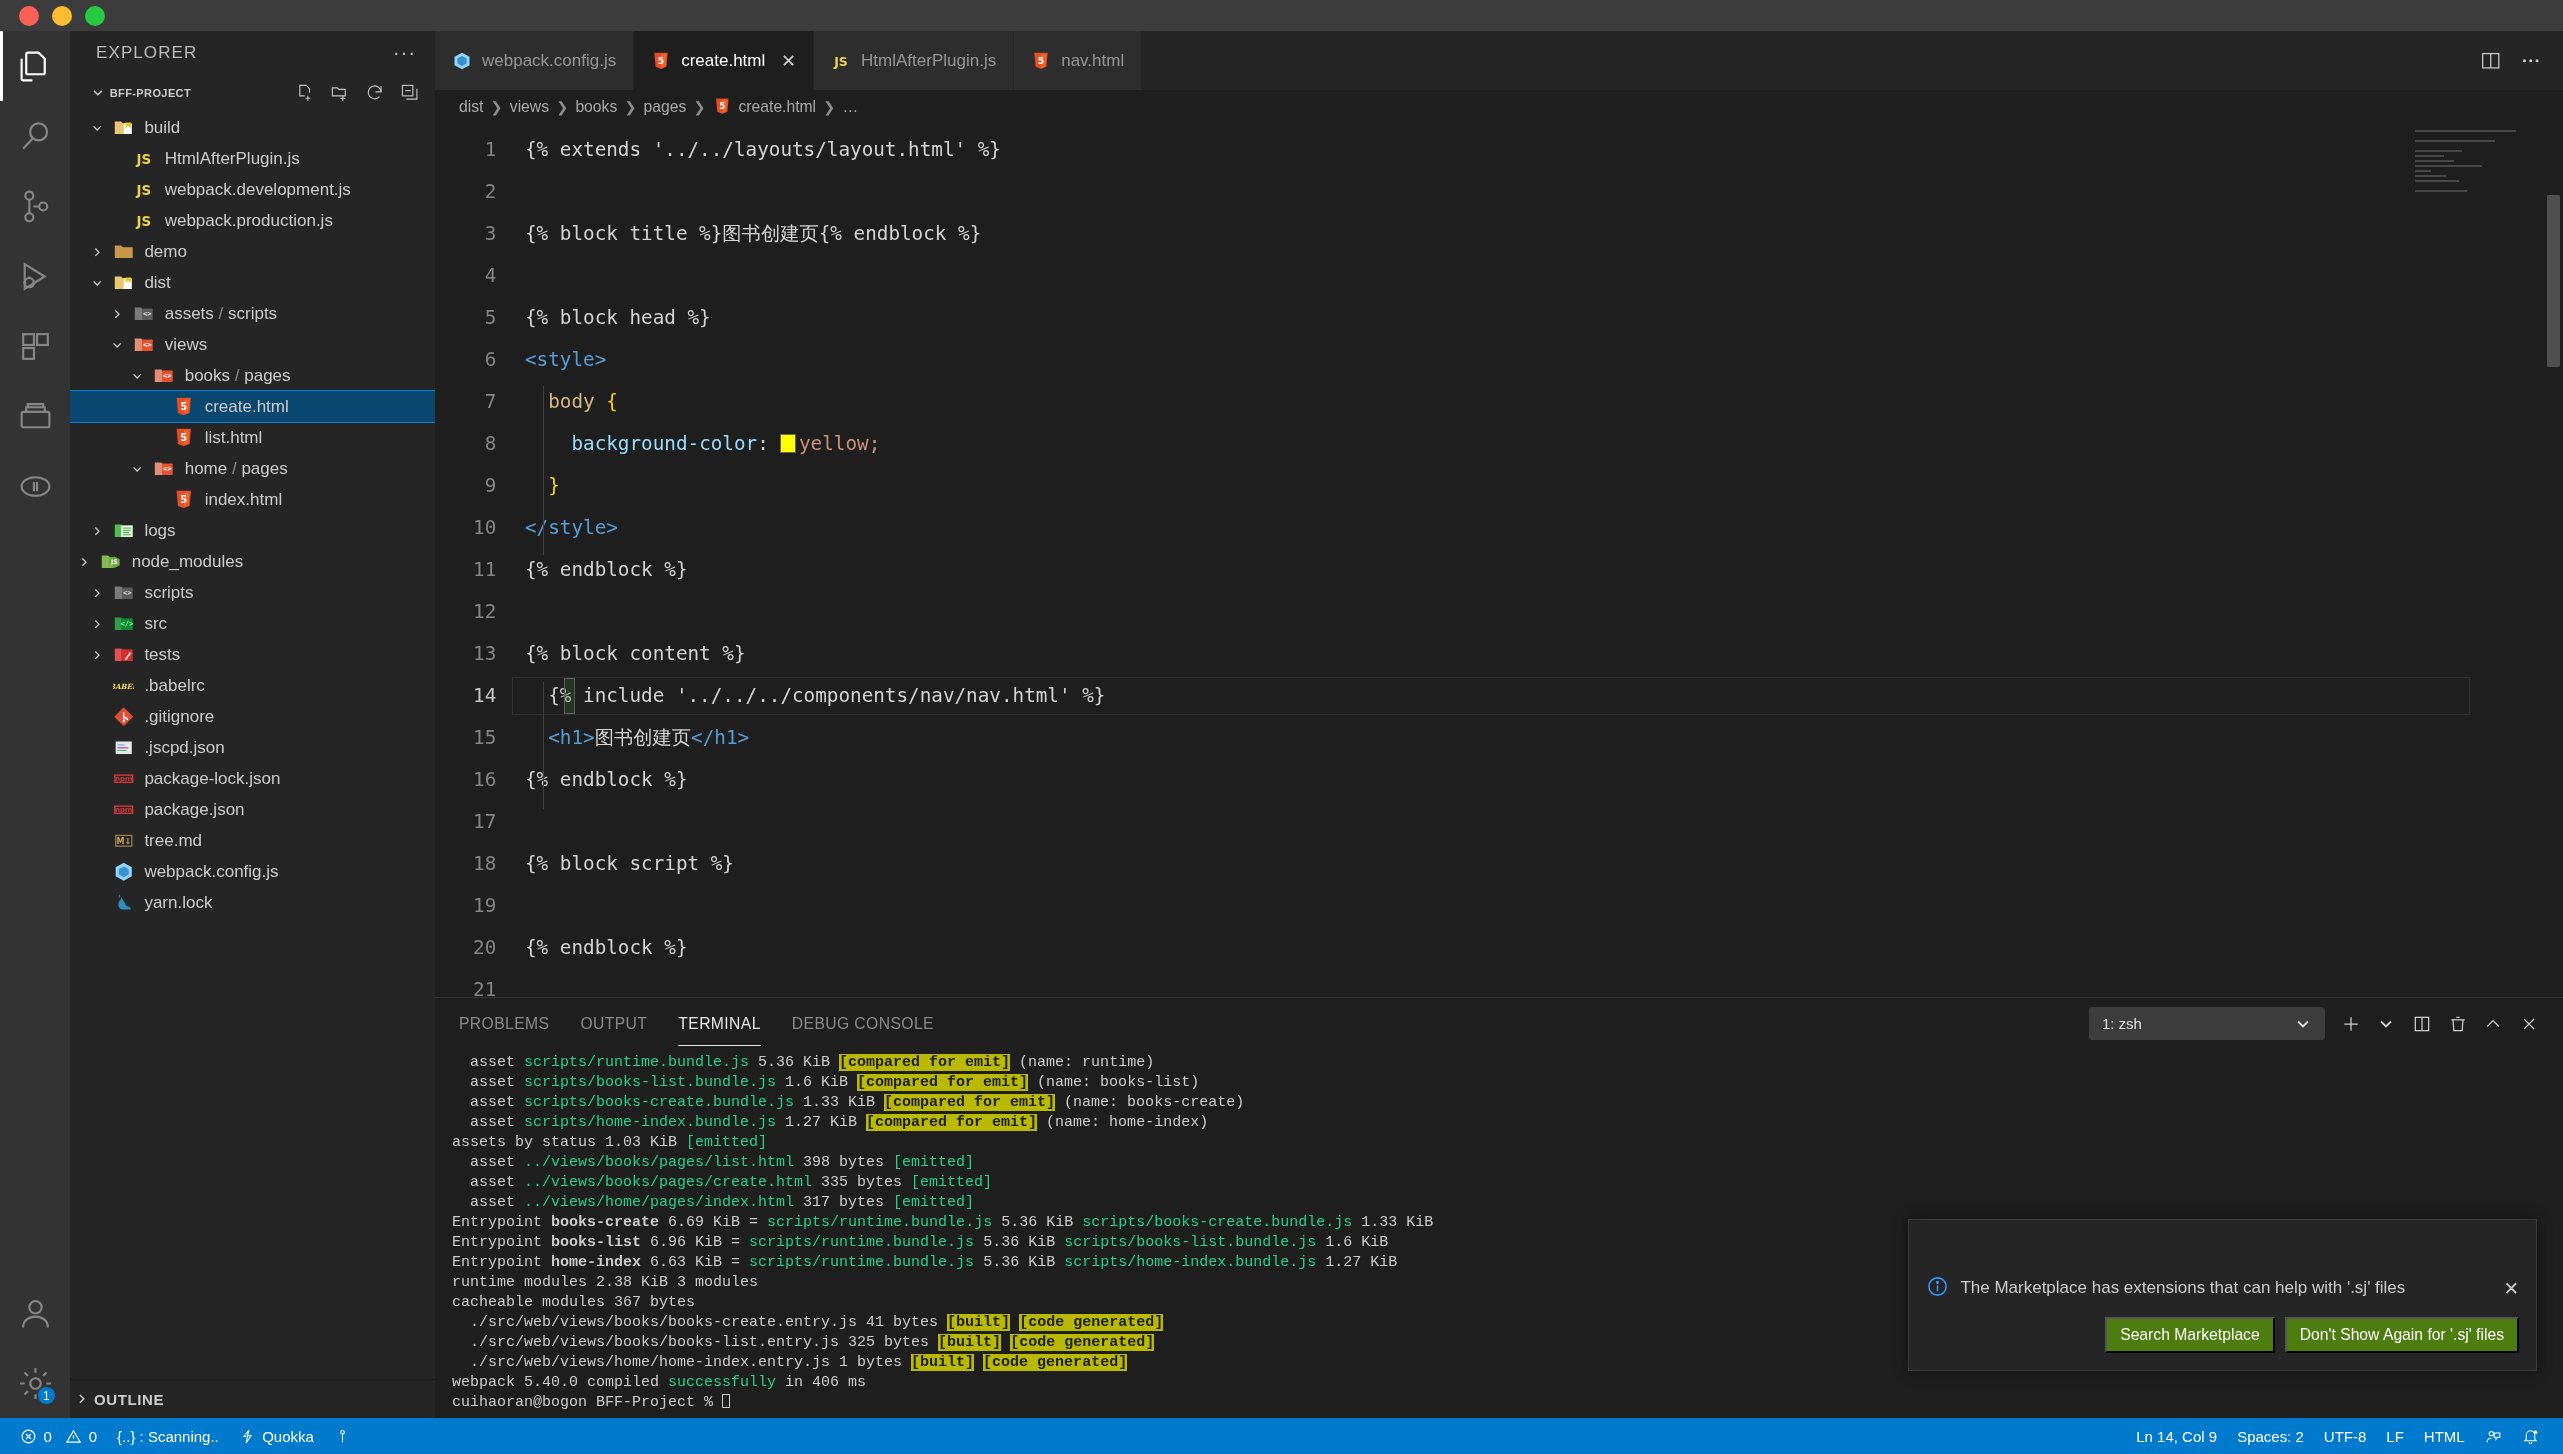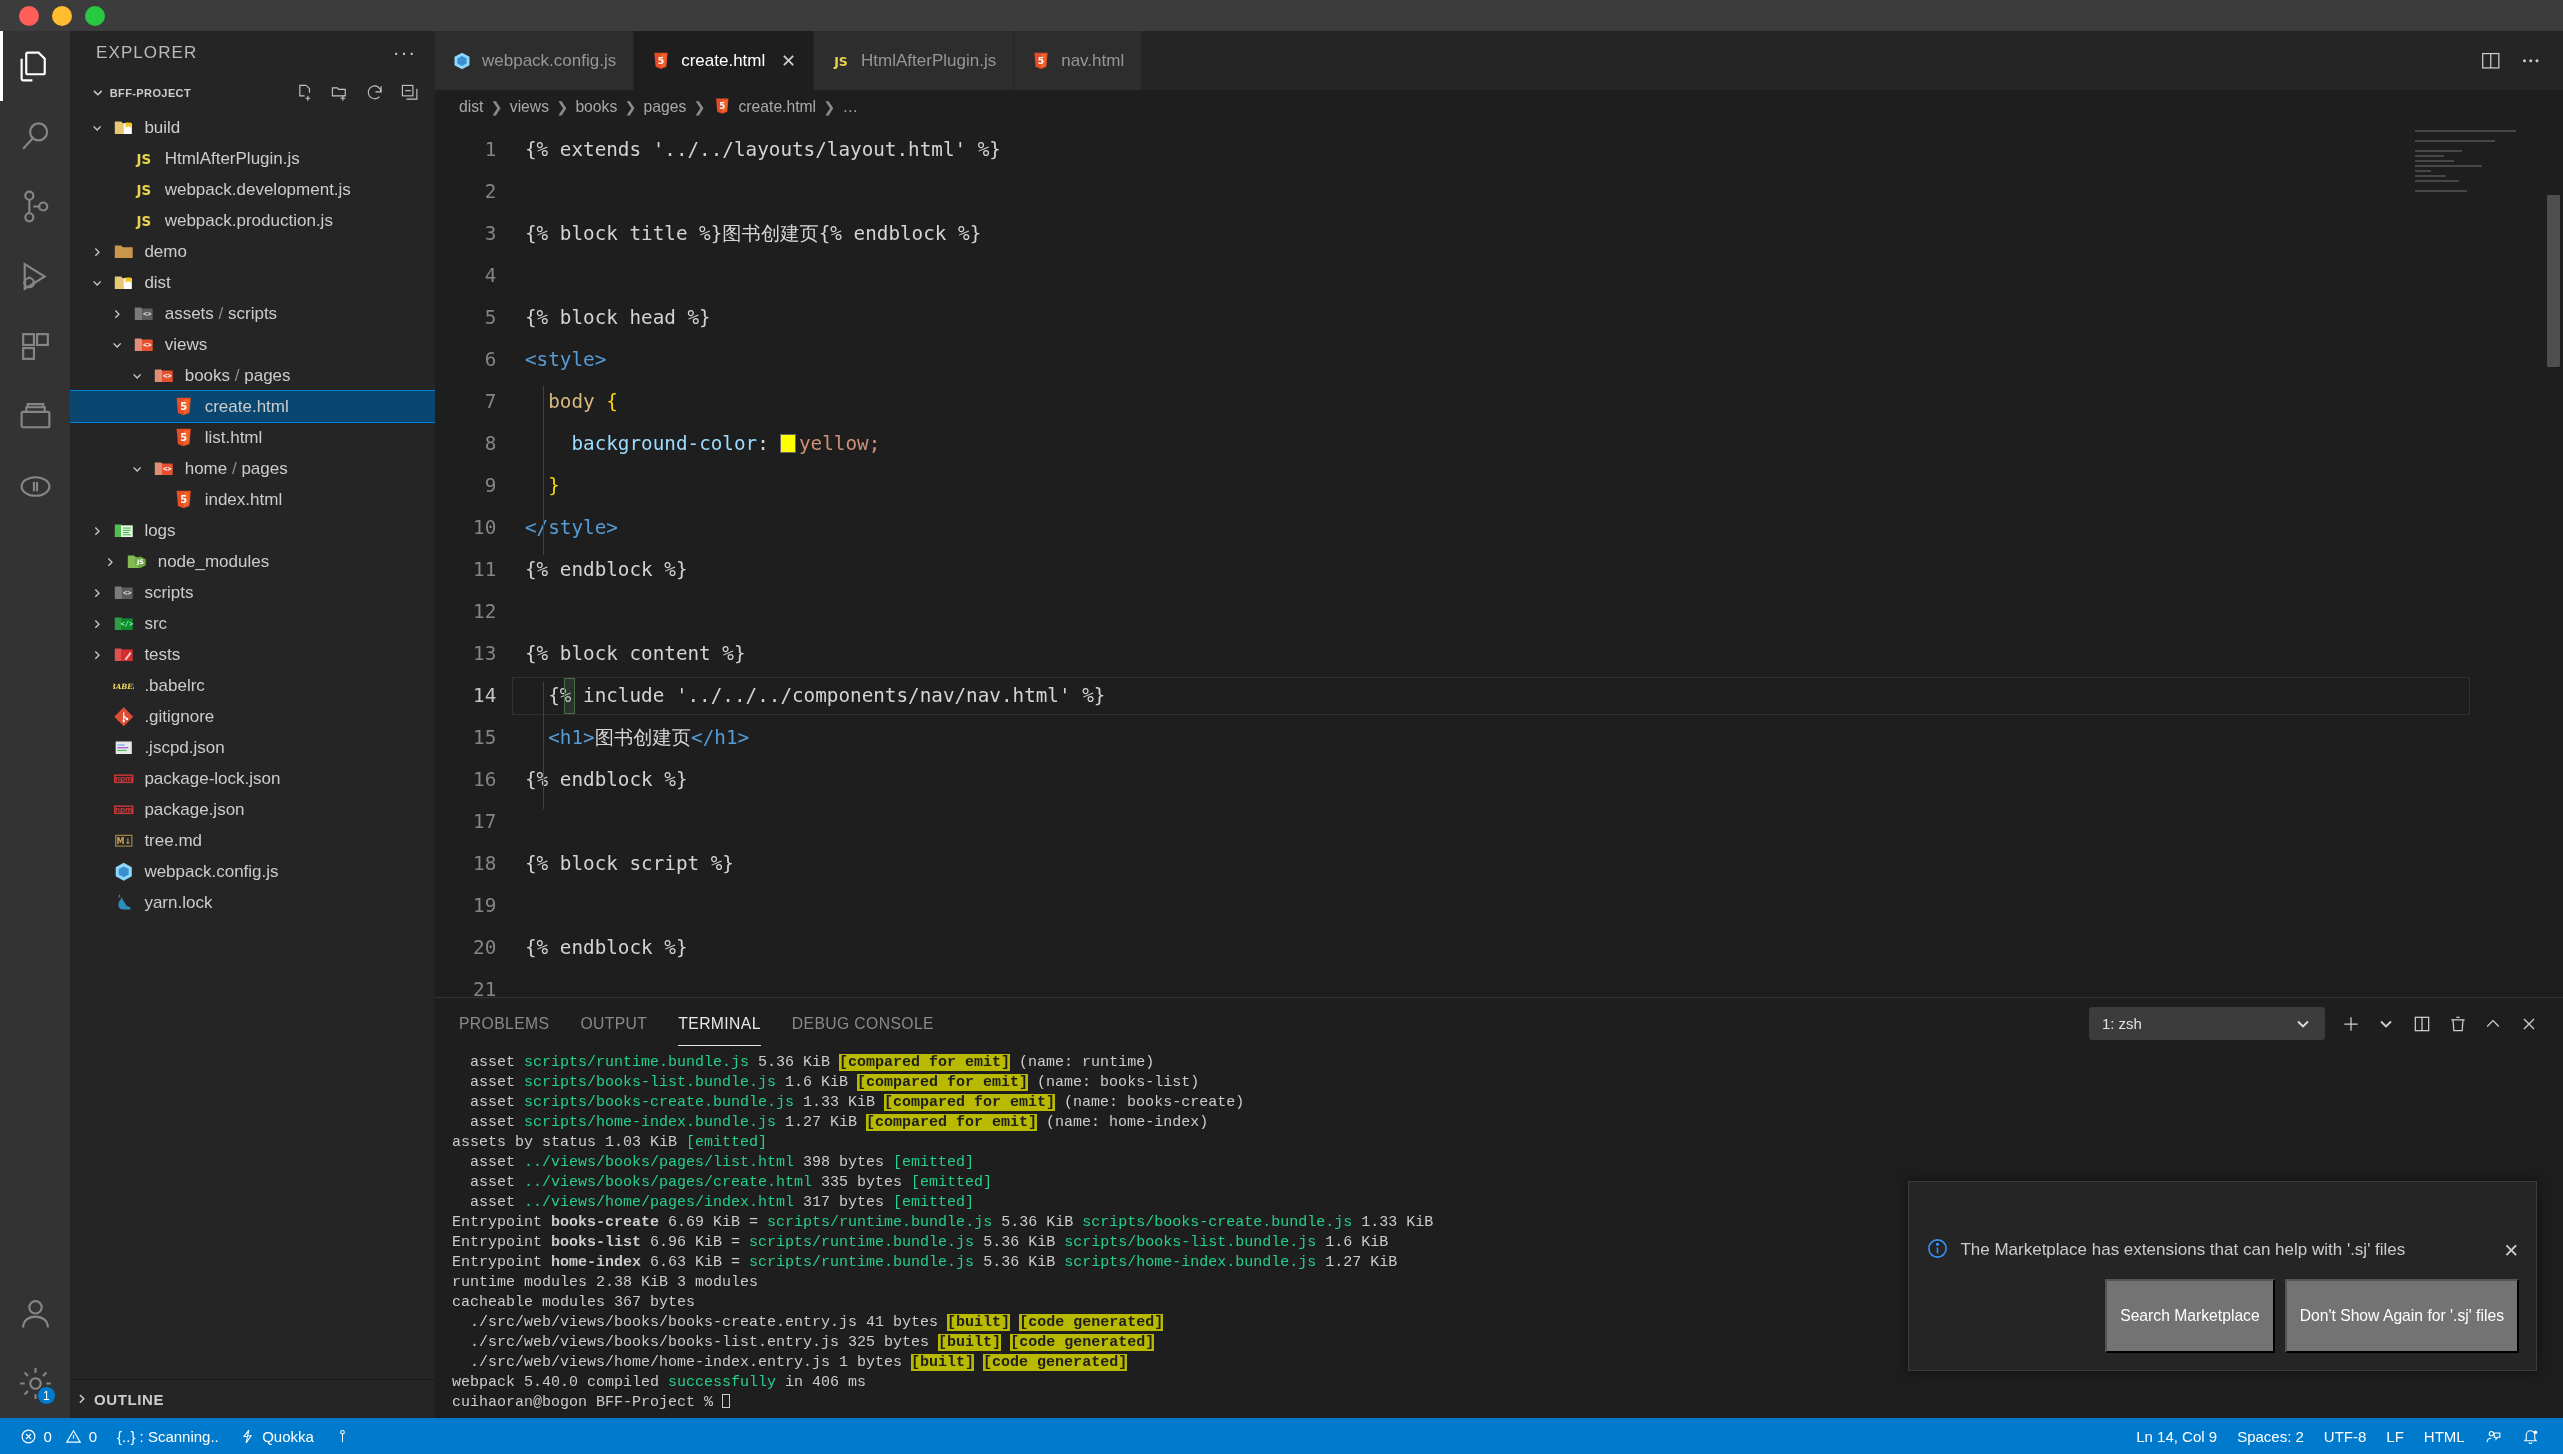--- a/index.html
+++ b/index.html
@@ -209,21 +209,21 @@
     background: #252526; border: 0.7px solid #3c3c3c; box-shadow: 0 0 11.4px rgba(0,0,0,.5);
     padding: 15.7px 17px 17px 17px;
   }
   .toast-row { display:flex; align-items:flex-end; gap: 11.4px; margin-top: 40px; }
   .toast-info { width: 23px; height: 23px; flex:0 0 23px; color:#3794ff; }
   .toast-info svg { width: 23px; height: 23px; display:block; }
   .toast-msg { flex:1 1 auto; font-size: 17px; color:#cccccc; line-height:1.25; }
   .toast-close { color:#cccccc; font-size: 18.6px; line-height:1; margin-left: 7.2px; }
   .toast-buttons { display:flex; gap: 10px; justify-content:flex-end; margin-top: 18.6px; }
   .tbtn {
-    background:#737373; color:#ffffff; font-size: 15.7px; padding: 26px 13px;
+    background:#4d7c0f; color:#ffffff; font-size: 15.7px; padding: 7px 13px;
     white-space: nowrap;
   }
 
   
   .statusbar {
     height: 37px; flex: 0 0 37px; background: #007acc; display:flex; align-items:center;
     justify-content: space-between; color:#ffffff; font-size: 15px; padding: 0 14.3px 0 10px;
   }
   .st-left, .st-right { display:flex; align-items:center; }
   .st-item { display:flex; align-items:center; gap: 6.4px; padding: 0 10px; height: 37px; }
@@ -544,21 +544,21 @@
             </span>
             <span class="ticon">
               <svg viewBox="0 0 24 24">
                 <path d="M2 5h7l2 2h4v12H2z" fill="#4fbf4f"></path>
                 <rect x="9" y="6" width="13" height="13" fill="#eaffea"></rect>
                 <path d="M11 9h9M11 11.5h9M11 14h7M11 16.5h9" stroke="#3aa83a" stroke-width="1.1"></path>
               </svg>
             </span>
             <span class="tlabel">logs</span>
           </div>
-          <div class="trow" style="padding-left: 29px;">
+          <div class="trow" style="padding-left: 3px;">
             <span class="tchev">
               <svg viewBox="0 0 16 16" fill="none" stroke="currentColor" stroke-width="1.5">
                 <path d="M6 4l4 4-4 4"></path>
               </svg>
             </span>
             <span class="ticon">
               <svg viewBox="0 0 24 24" style="font-size:24px">
                 <path d="M2 5h7l2 2h4v12H2z" fill="#84b953"></path>
                 <path d="M16 6l6 3.2v6.6L16 19l-6-3.2V9.2z" fill="#6cab3f"></path>
                 <text x="16" y="15" text-anchor="middle" font-family="DejaVu Sans, sans-serif" font-weight="bold" font-size="7" fill="#fff">JS</text>

